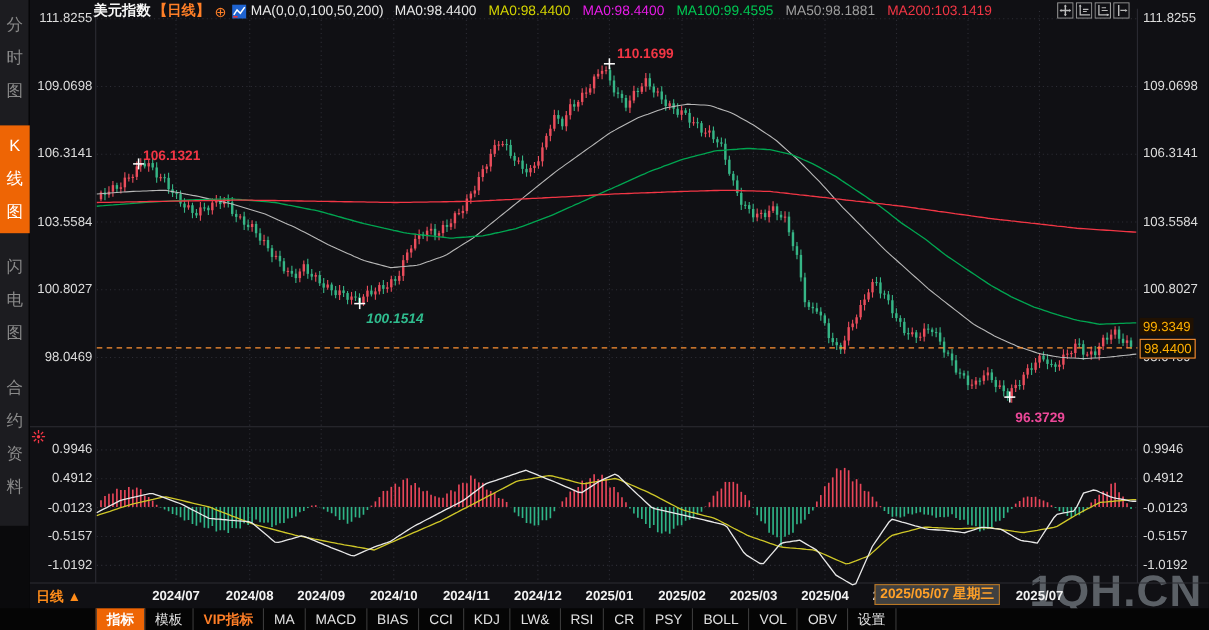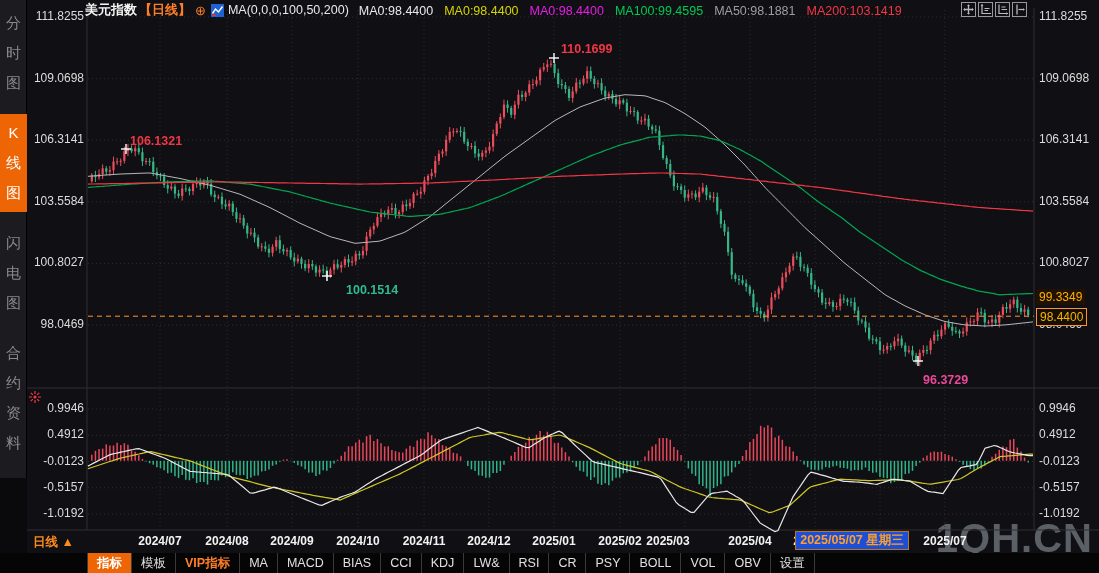--- a/index.html
+++ b/index.html
@@ -54,21 +54,21 @@
   .macd-head .t2 { color:#d4d400; margin-left:10px; }
   .macd-head .t3 { color:#e81ce8; margin-left:10px; }
   .macd-icon { position:absolute; left:28px; top:390px; z-index:3; }
 
   
   .xaxis { position:absolute; left:0; top:531px; width:984px; height:22px; z-index:2; }
   .period-badge { position:absolute; left:33px; top:3px; color:#ff8c1a; font-size:12.5px; font-weight:bold; }
   .xlab { position:absolute; top:3px; transform:translateX(-50%); color:#f2f2f2;
           font-weight:bold; font-size:12px; }
   .xcross { position:absolute; left:795px; top:0px; z-index:5; width:114px; height:19px;
-            background:#1d4ed8; border:1px solid #b97724; color:#ffa028;
+            background:#404040; border:1px solid #b97724; color:#ffa028;
             font-size:12.5px; font-weight:bold; text-align:center; line-height:17px; }
 
   
   .footer { position:absolute; left:0; bottom:0; width:1099px; height:20px; background:#050505; z-index:6; }
   .ftabs { display:flex; margin-left:55px; height:20px; }
   .ftab { padding:0 9px; line-height:20px; font-size:12.5px; color:#e0e0e0;
           border-right:1px solid #3a3a3a; cursor:pointer; white-space:nowrap; }
   .ftab:first-child { border-left:1px solid #3a3a3a; }
   .ftab.active { background:#ee6505; color:#fff; font-weight:bold;margin-left:32px; }
   .ftab.vip { color:#ff7f27; font-weight:bold; }
@@ -1012,21 +1012,21 @@
       <div class="ylab left" style="top: 453.5px;">-0.0123</div>
       <div class="ylab right" style="top: 453.5px;">-0.0123</div>
       <div class="ylab left" style="top: 479.747px;">-0.5157</div>
       <div class="ylab right" style="top: 479.747px;">-0.5157</div>
       <div class="ylab left" style="top: 506px;">-1.0192</div>
       <div class="ylab right" style="top: 506px;">-1.0192</div>
     </div>
   <div id="annLayer">
       <div class="ann" style="left: 130px; top: 134px; color: rgb(242, 54, 69);">106.1321</div>
       <div class="ann" style="left: 561px; top: 42px; color: rgb(242, 54, 69);">110.1699</div>
-      <div class="ann" style="left: 346px; top: 283px; color: rgb(47, 188, 142);">100.1514</div>
+      <div class="ann" style="left: 333px; top: 283px; color: rgb(47, 188, 142); font-style: italic;">100.1514</div>
       <div class="ann" style="left: 923px; top: 373px; color: #ec4899;">96.3729</div>
     </div>
 
   <div class="ptag-box alert" style="top:289px;">99.3349</div>
   <div class="ptag-box last" style="top:308px;">98.4400</div>
 
   <svg class="macd-icon" width="14" height="14" viewBox="0 0 14 14">
     <g stroke="#f23645" stroke-width="1.2">
       <path d="M7 1v3 M7 10v3 M1 7h3 M10 7h3 M2.8 2.8l2.1 2.1 M9.1 9.1l2.1 2.1 M11.2 2.8L9.1 4.9 M4.9 9.1l-2.1 2.1"></path>
     </g>
@@ -1037,21 +1037,21 @@
     <span class="period-badge">日线 ▲</span>
     <div id="xLabels">
         <div class="xlab" style="left: 160px;">2024/07</div>
         <div class="xlab" style="left: 227px;">2024/08</div>
         <div class="xlab" style="left: 292px;">2024/09</div>
         <div class="xlab" style="left: 358px;">2024/10</div>
         <div class="xlab" style="left: 424px;">2024/11</div>
         <div class="xlab" style="left: 489px;">2024/12</div>
         <div class="xlab" style="left: 554px;">2025/01</div>
         <div class="xlab" style="left: 620px;">2025/02</div>
-        <div class="xlab" style="left: 668px;">2025/03</div>
+        <div class="xlab" style="left: 685px;">2025/03</div>
         <div class="xlab" style="left: 750px;">2025/04</div>
         <div class="xlab" style="left: 815px;">2025/05</div>
         <div class="xlab" style="left: 880px;">2025/06</div>
         <div class="xlab" style="left: 945px;">2025/07</div>
       </div>
     <div class="xcross">2025/05/07 星期三</div>
   </div>
 
   <div class="footer">
     <div class="ftabs" id="fTabs">

